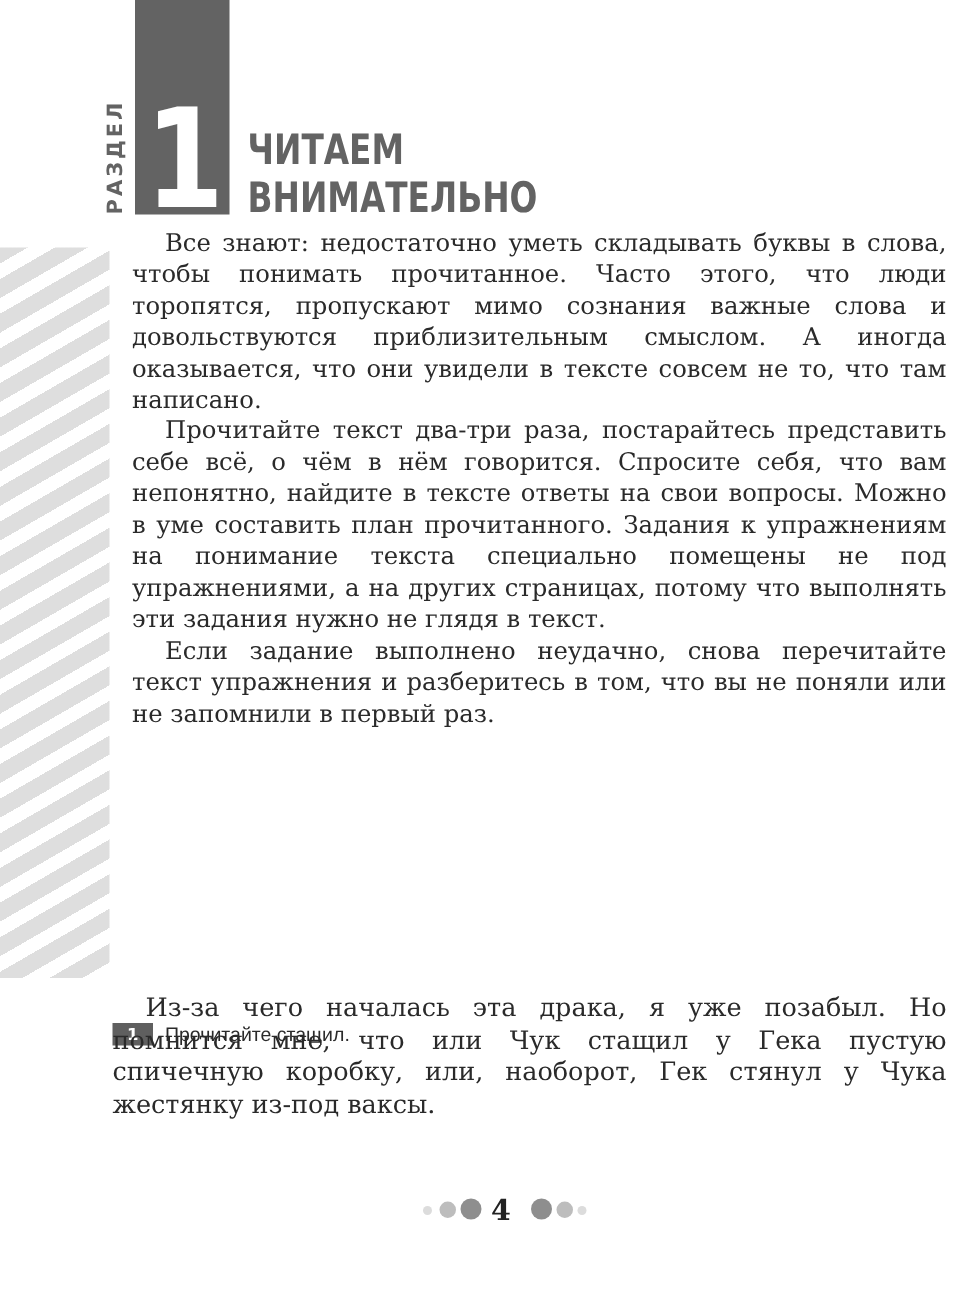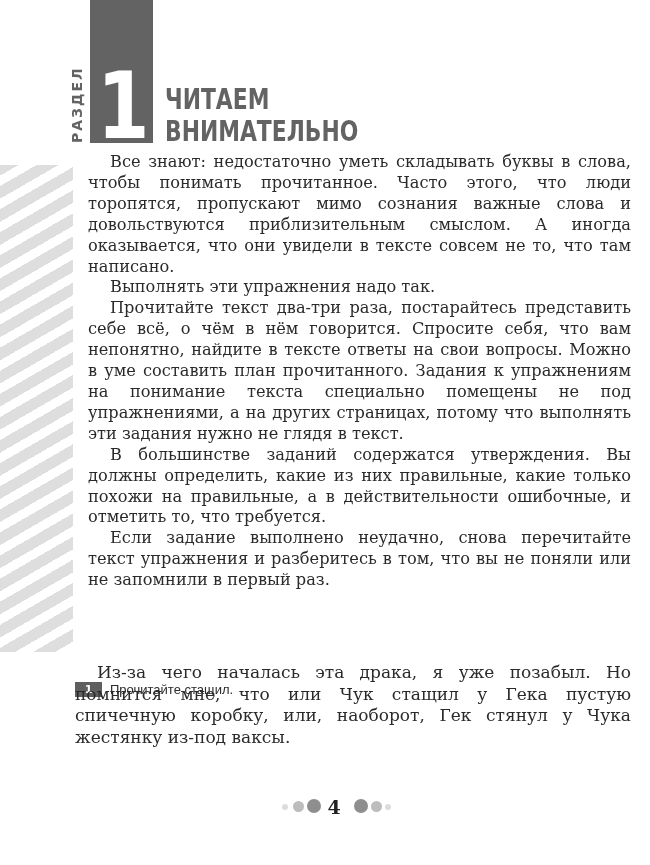--- a/index.html
+++ b/index.html
@@ -41,23 +41,21 @@
 <div class="section-num">1</div>
 <div class="section-label">РАЗДЕЛ</div>
 
 <div class="title">
   <div>ЧИТАЕМ</div>
   <div>ВНИМАТЕЛЬНО</div>
 </div>
 
 <div class="body">
   <p>Все знают: недостаточно уметь складывать буквы в слова, чтобы понимать прочитанное. Часто этого, что люди торопятся, пропускают мимо сознания важные слова и довольствуются приблизительным смыслом. А иногда оказывается, что они увидели в тексте совсем не то, что там написано.</p>
-  <p>Выполнять эти упражнения надо так.</p>
   <p>Прочитайте текст два-три раза, постарайтесь представить себе всё, о чём в нём говорится. Спросите себя, что вам непонятно, найдите в тексте ответы на свои вопросы. Можно в уме составить план прочитанного. Задания к упражнениям на понимание текста специально помещены не под упражнениями, а на других страницах, потому что выполнять эти задания нужно не глядя в текст.</p>
-  <p>В большинстве заданий содержатся утверждения. Вы должны определить, какие из них правильные, какие только похожи на правильные, а в действительности ошибочные, и отметить то, что требуется.</p>
   <p>Если задание выполнено неудачно, снова перечитайте текст упражнения и разберитесь в том, что вы не поняли или не запомнили в первый раз.</p>
 </div>
 
 <div class="task">
   <div class="badge">1</div>
   <div class="task-label">Прочитайте стащил.</div>
 </div>
 
 <div class="excerpt">
   <p>Из-за чего началась эта драка, я уже позабыл. Но помнится мне, что или Чук стащил у Гека пустую спичечную коробку, или, наоборот, Гек стянул у Чука жестянку из-под ваксы.</p>

